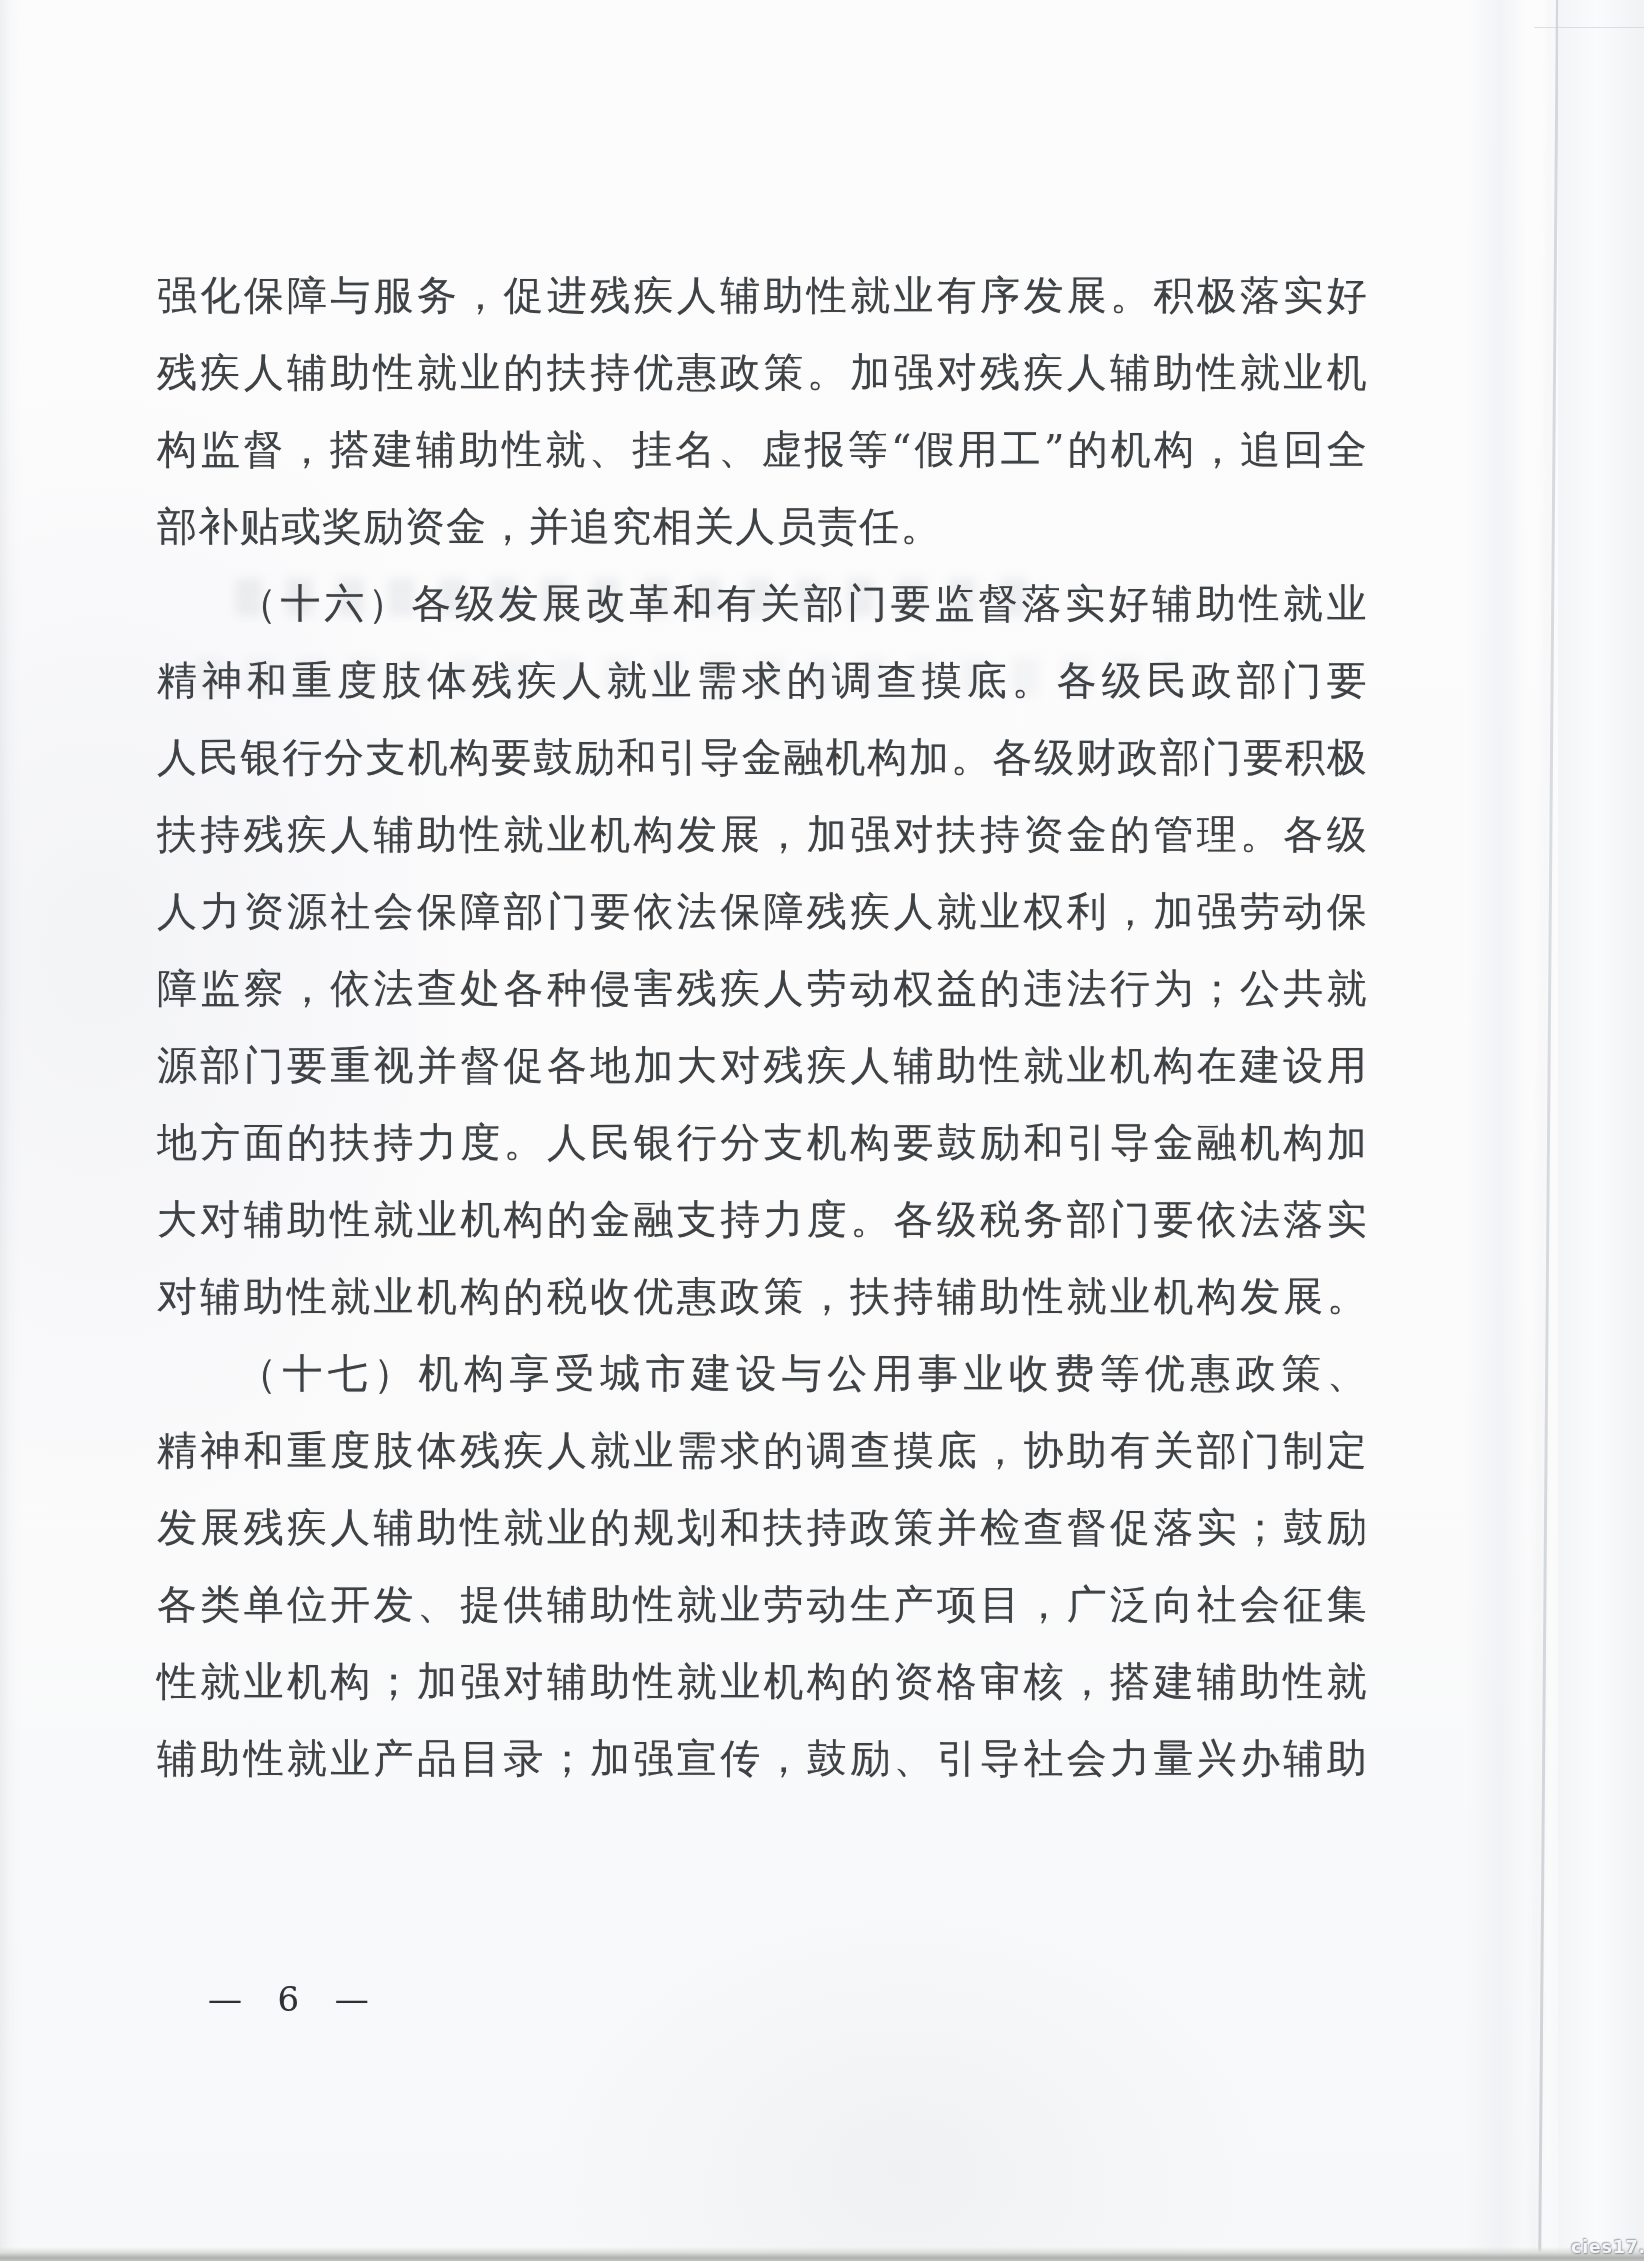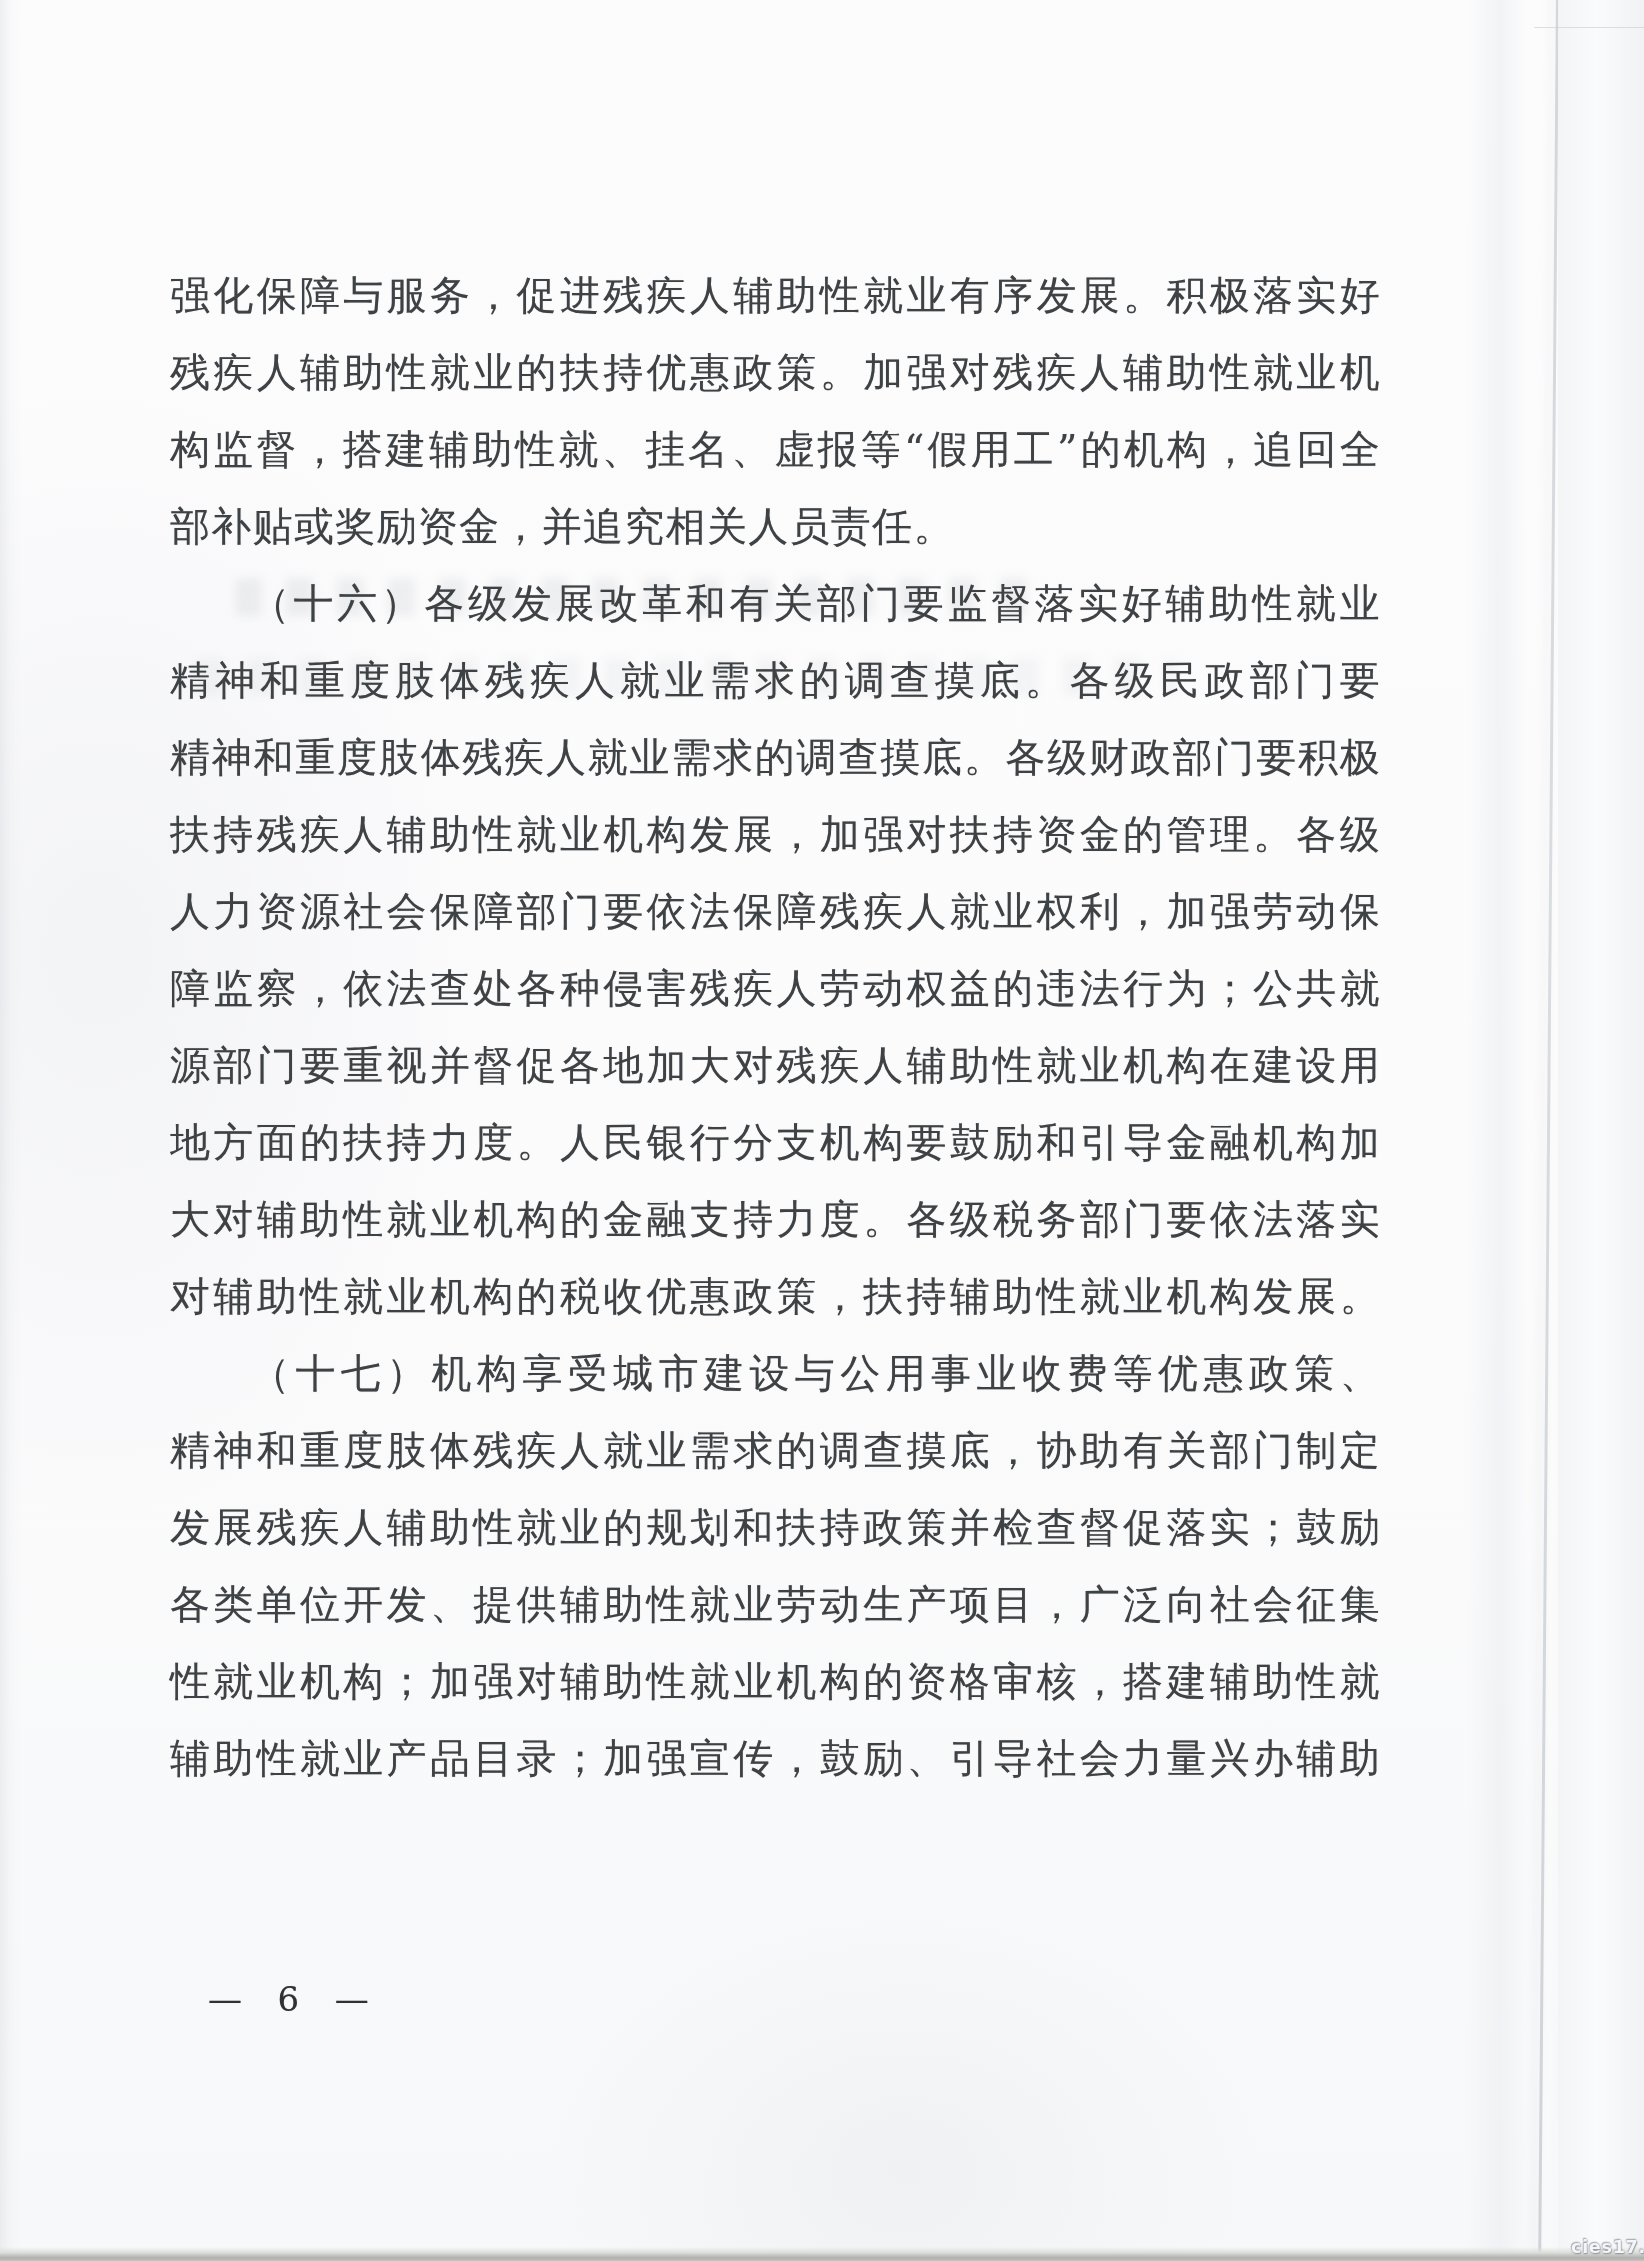--- a/index.html
+++ b/index.html
@@ -50,21 +50,21 @@
     background: repeating-linear-gradient(90deg,
       rgba(120,126,134,0.10) 0px, rgba(120,126,134,0.10) 27px,
       rgba(0,0,0,0) 27px, rgba(0,0,0,0) 51px);
     filter: blur(4.6px);
     border-radius: 5.2px;
   }
   .bleed.b1 { top: 578px; width: 816px; left: 235px; }
   .bleed.b2 { top: 658px; opacity: .6; }
 
   .body-text {
-    position: absolute; left: 170px; top: 257px; width: 1211px;
+    position: absolute; left: 157px; top: 257px; width: 1211px;
   }
   .line {
     height: 77px; line-height: 77px;
     font-size: 40px; color: var(--ink, #3f4245);
     text-align: justify; text-align-last: justify;
     letter-spacing: 1.3px;
     white-space: nowrap;
     text-shadow: 0 0 0.7px rgba(63,66,69,0.45);
   }
   .line.indent { text-indent: 2em; }
@@ -98,21 +98,21 @@
     <div>
       <div class="line">强化保障与服务，促进残疾人辅助性就业有序发展。积极落实好</div>
       <div class="line">残疾人辅助性就业的扶持优惠政策。加强对残疾人辅助性就业机</div>
       <div class="line">构监督，搭建辅助性就、挂名、虚报等“假用工”的机构，追回全</div>
       <div class="line short">部补贴或奖励资金，并追究相关人员责任。</div>
     </div>
 
     <div>
       <div class="line indent">（十六）各级发展改革和有关部门要监督落实好辅助性就业</div>
       <div class="line">精神和重度肢体残疾人就业需求的调查摸底。各级民政部门要</div>
-      <div class="line">精神和重度肢体残疾人就业需求的调查摸底。各级财政部门要积极</div>
+      <div class="line">人民银行分支机构要鼓励和引导金融机构加。各级财政部门要积极</div>
       <div class="line">扶持残疾人辅助性就业机构发展，加强对扶持资金的管理。各级</div>
       <div class="line">人力资源社会保障部门要依法保障残疾人就业权利，加强劳动保</div>
       <div class="line">障监察，依法查处各种侵害残疾人劳动权益的违法行为；公共就</div>
       <div class="line">源部门要重视并督促各地加大对残疾人辅助性就业机构在建设用</div>
       <div class="line">地方面的扶持力度。人民银行分支机构要鼓励和引导金融机构加</div>
       <div class="line">大对辅助性就业机构的金融支持力度。各级税务部门要依法落实</div>
       <div class="line">对辅助性就业机构的税收优惠政策，扶持辅助性就业机构发展。</div>
     </div>
 
     <div>

